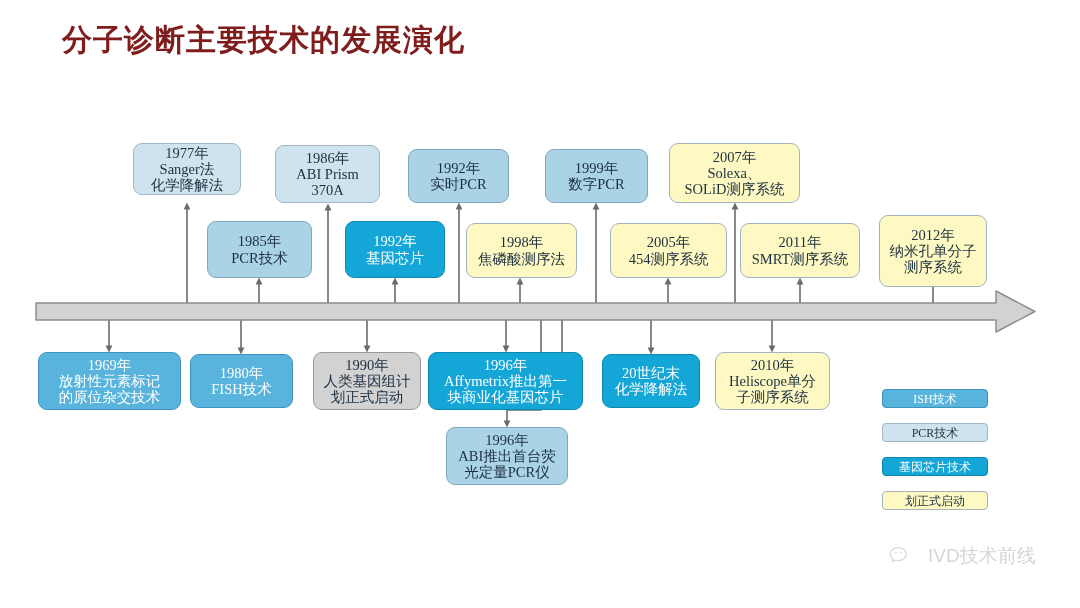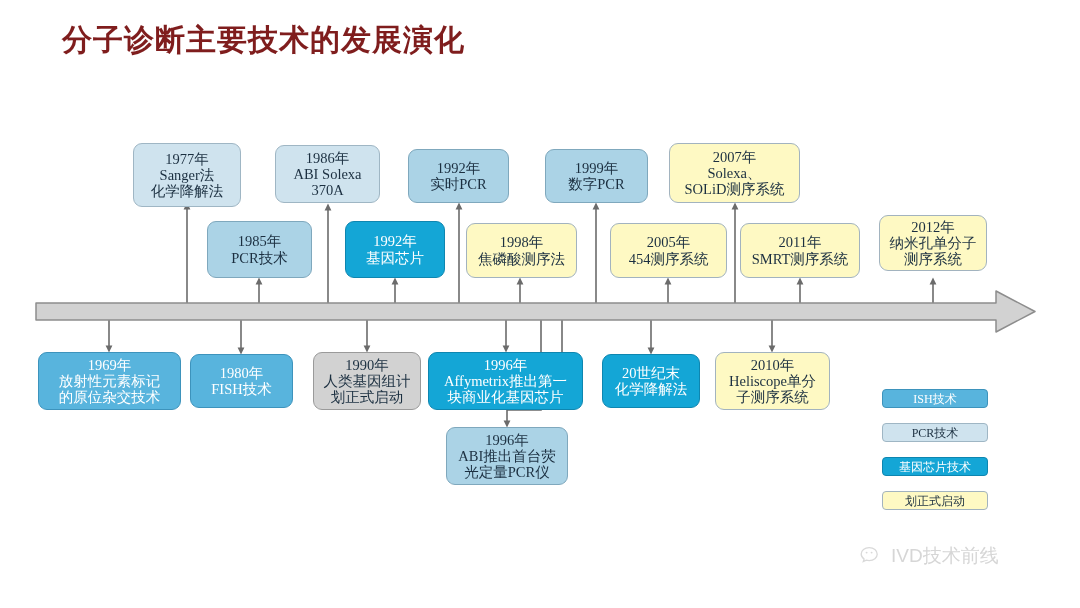--- a/index.html
+++ b/index.html
@@ -46,22 +46,22 @@
   #legend{position:absolute;left:882px;top:389px;width:106px;z-index:6;}
   .legend-item{
     box-sizing:border-box;width:106px;height:19px;
     border-radius:4px;margin-bottom:15px;
     display:flex;align-items:center;justify-content:center;
     font-size:12px;line-height:1;
   }
 
   
   #watermark{
-    position:absolute;left:860px;top:543px;
-    display:flex;align-items:center;gap:7px;
+    position:absolute;left:889px;top:543px;
+    display:flex;align-items:center;gap:15px;
     color:#d6d6d6;font-size:19px;
     font-family:"Liberation Sans","DejaVu Sans",sans-serif;
     z-index:7;
   }
   #wm-icon{display:block;}
 </style>
 </head>
 <body>
 
 <div id="stage">
@@ -100,44 +100,44 @@
 
       <path d="M541,312 L541,410 L507,410 L507,424"></path>
     </g>
 
     <g>
       <path d="M36,303 L996,303 L996,291 L1035,311.5 L996,332 L996,320 L36,320 Z" fill="#d2d2d2" stroke="#8d8d8d" stroke-width="1.5" stroke-linejoin="round"></path>
     </g>
   </svg>
 
   <div id="nodes-above">
-      <div class="node pale" style="left: 133px; top: 143px; width: 108px; height: 64px;">1977年
+      <div class="node pale" style="left: 133px; top: 143px; width: 108px; height: 52px;">1977年
 Sanger法
 化学降解法</div>
       <div class="node mid" style="left: 207px; top: 221px; width: 105px; height: 57px;">1985年
 PCR技术</div>
       <div class="node pale" style="left: 275px; top: 145px; width: 105px; height: 58px;">1986年
-ABI Solexa
+ABI Prism
 370A</div>
       <div class="node cyan" style="left: 345px; top: 221px; width: 100px; height: 57px;">1992年
 基因芯片</div>
       <div class="node mid" style="left: 408px; top: 149px; width: 101px; height: 54px;">1992年
 实时PCR</div>
       <div class="node palegray" style="left: 466px; top: 223px; width: 111px; height: 55px;">1998年
 焦磷酸测序法</div>
       <div class="node mid" style="left: 545px; top: 149px; width: 103px; height: 54px;">1999年
 数字PCR</div>
       <div class="node palegray" style="left: 610px; top: 223px; width: 117px; height: 55px;">2005年
 454测序系统</div>
       <div class="node palegray" style="left: 669px; top: 143px; width: 131px; height: 60px;">2007年
 Solexa、
 SOLiD测序系统</div>
       <div class="node palegray" style="left: 740px; top: 223px; width: 120px; height: 55px;">2011年
 SMRT测序系统</div>
-      <div class="node palegray" style="left: 879px; top: 215px; width: 108px; height: 56px;">2012年
+      <div class="node palegray" style="left: 879px; top: 215px; width: 108px; height: 72px;">2012年
 纳米孔单分子
 测序系统</div>
     </div>
   <div id="nodes-below">
       <div class="node ishblue" style="left: 38px; top: 352px; width: 143px; height: 58px;">1969年
 放射性元素标记
 的原位杂交技术</div>
       <div class="node ishblue" style="left: 190px; top: 354px; width: 103px; height: 54px;">1980年
 FISH技术</div>
       <div class="node gray" style="left: 313px; top: 352px; width: 108px; height: 58px;">1990年

